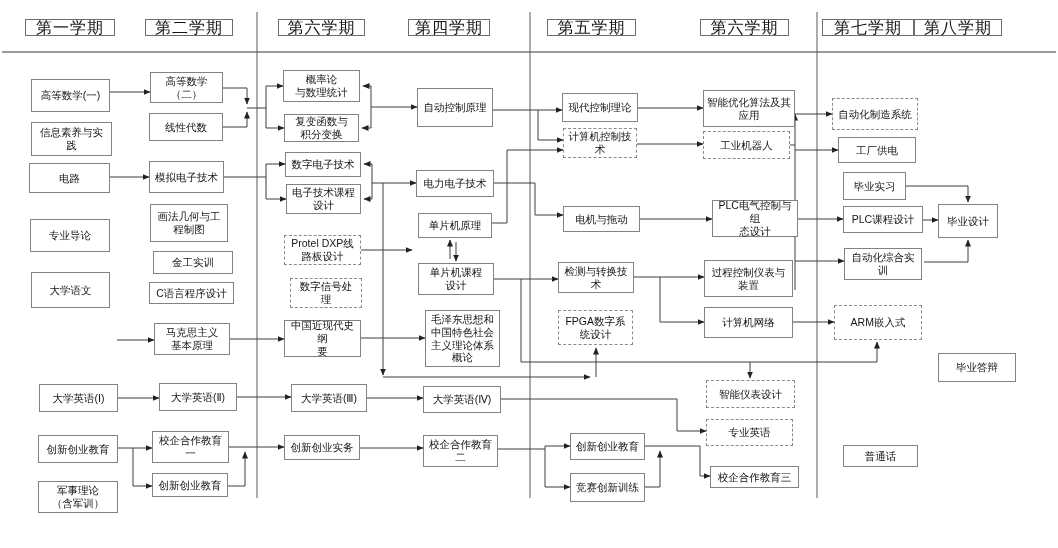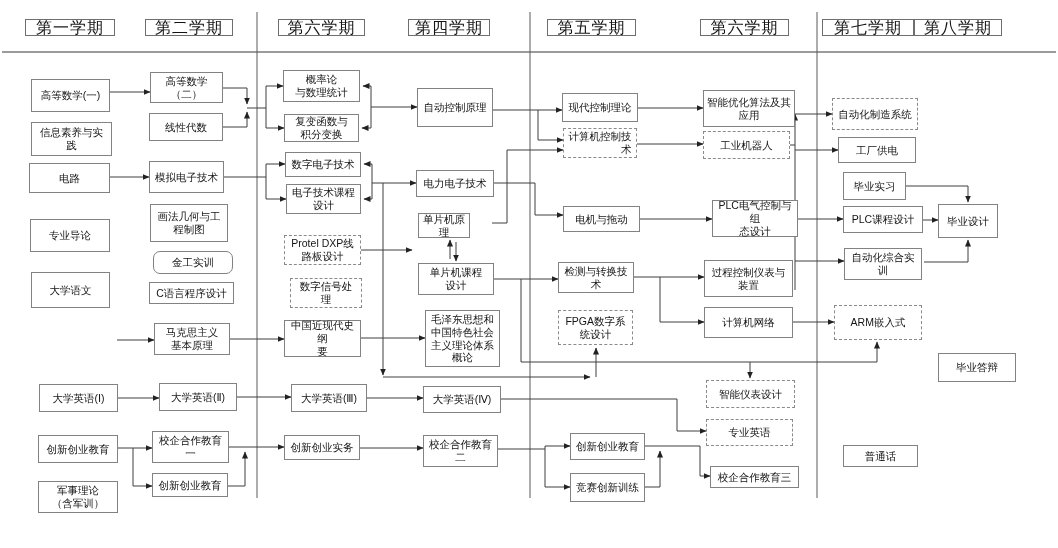--- a/index.html
+++ b/index.html
@@ -117,21 +117,21 @@
       <div class="node" style="left: 39px; top: 384px; width: 79px; height: 28px;">大学英语(Ⅰ)</div>
       <div class="node" style="left: 38px; top: 435px; width: 80px; height: 28px;">创新创业教育</div>
       <div class="node" style="left: 38px; top: 481px; width: 80px; height: 32px;">军事理论
 （含军训）</div>
       <div class="node" style="left: 150px; top: 72px; width: 73px; height: 31px;">高等数学
 （二）</div>
       <div class="node" style="left: 149px; top: 113px; width: 74px; height: 28px;">线性代数</div>
       <div class="node" style="left: 149px; top: 161px; width: 75px; height: 32px;">模拟电子技术</div>
       <div class="node" style="left: 150px; top: 204px; width: 78px; height: 38px;">画法几何与工
 程制图</div>
-      <div class="node" style="left: 153px; top: 251px; width: 80px; height: 23px; border-radius: 7px;">金工实训</div>
+      <div class="node" style="left: 153px; top: 251px; width: 80px; height: 23px;">金工实训</div>
       <div class="node" style="left: 149px; top: 282px; width: 85px; height: 22px;">C语言程序设计</div>
       <div class="node" style="left: 154px; top: 323px; width: 76px; height: 32px;">马克思主义
 基本原理</div>
       <div class="node" style="left: 159px; top: 383px; width: 78px; height: 28px;">大学英语(Ⅱ)</div>
       <div class="node" style="left: 152px; top: 431px; width: 77px; height: 32px;">校企合作教育
 一</div>
       <div class="node" style="left: 152px; top: 473px; width: 76px; height: 24px;">创新创业教育</div>
       <div class="node" style="left: 283px; top: 70px; width: 77px; height: 32px;">概率论
 与数理统计</div>
       <div class="node" style="left: 284px; top: 114px; width: 75px; height: 28px;">复变函数与
@@ -142,32 +142,32 @@
       <div class="node elective" style="left: 284px; top: 235px; width: 77px; height: 30px;">Protel DXP线
 路板设计</div>
       <div class="node elective" style="left: 290px; top: 278px; width: 72px; height: 30px;">数字信号处
 理</div>
       <div class="node" style="left: 284px; top: 320px; width: 77px; height: 37px;">中国近现代史纲
 要</div>
       <div class="node" style="left: 291px; top: 384px; width: 76px; height: 28px;">大学英语(Ⅲ)</div>
       <div class="node" style="left: 284px; top: 435px; width: 76px; height: 25px;">创新创业实务</div>
       <div class="node" style="left: 417px; top: 88px; width: 76px; height: 39px;">自动控制原理</div>
       <div class="node" style="left: 416px; top: 170px; width: 78px; height: 27px;">电力电子技术</div>
-      <div class="node" style="left: 418px; top: 213px; width: 52px; height: 25px;">单片机原理</div>
+      <div class="node" style="left: 418px; top: 213px; width: 74px; height: 25px;">单片机原理</div>
       <div class="node" style="left: 418px; top: 263px; width: 76px; height: 32px;">单片机课程
 设计</div>
       <div class="node" style="left: 425px; top: 310px; width: 75px; height: 57px;">毛泽东思想和
 中国特色社会
 主义理论体系
 概论</div>
       <div class="node" style="left: 423px; top: 386px; width: 78px; height: 27px;">大学英语(Ⅳ)</div>
       <div class="node" style="left: 423px; top: 435px; width: 75px; height: 32px;">校企合作教育
 二</div>
       <div class="node" style="left: 562px; top: 93px; width: 76px; height: 29px;">现代控制理论</div>
-      <div class="node elective" style="left: 563px; top: 128px; width: 74px; height: 30px; text-align: right;">计算机控制技
+      <div class="node elective" style="left: 563px; top: 128px; width: 74px; height: 30px;">计算机控制技
 术</div>
       <div class="node" style="left: 563px; top: 206px; width: 77px; height: 26px;">电机与拖动</div>
       <div class="node" style="left: 558px; top: 262px; width: 76px; height: 31px;">检测与转换技
 术</div>
       <div class="node elective" style="left: 558px; top: 310px; width: 75px; height: 35px;">FPGA数字系
 统设计</div>
       <div class="node" style="left: 570px; top: 433px; width: 75px; height: 27px;">创新创业教育</div>
       <div class="node" style="left: 570px; top: 473px; width: 75px; height: 29px;">竞赛创新训练</div>
       <div class="node" style="left: 703px; top: 90px; width: 92px; height: 37px;">智能优化算法及其
 应用</div>

